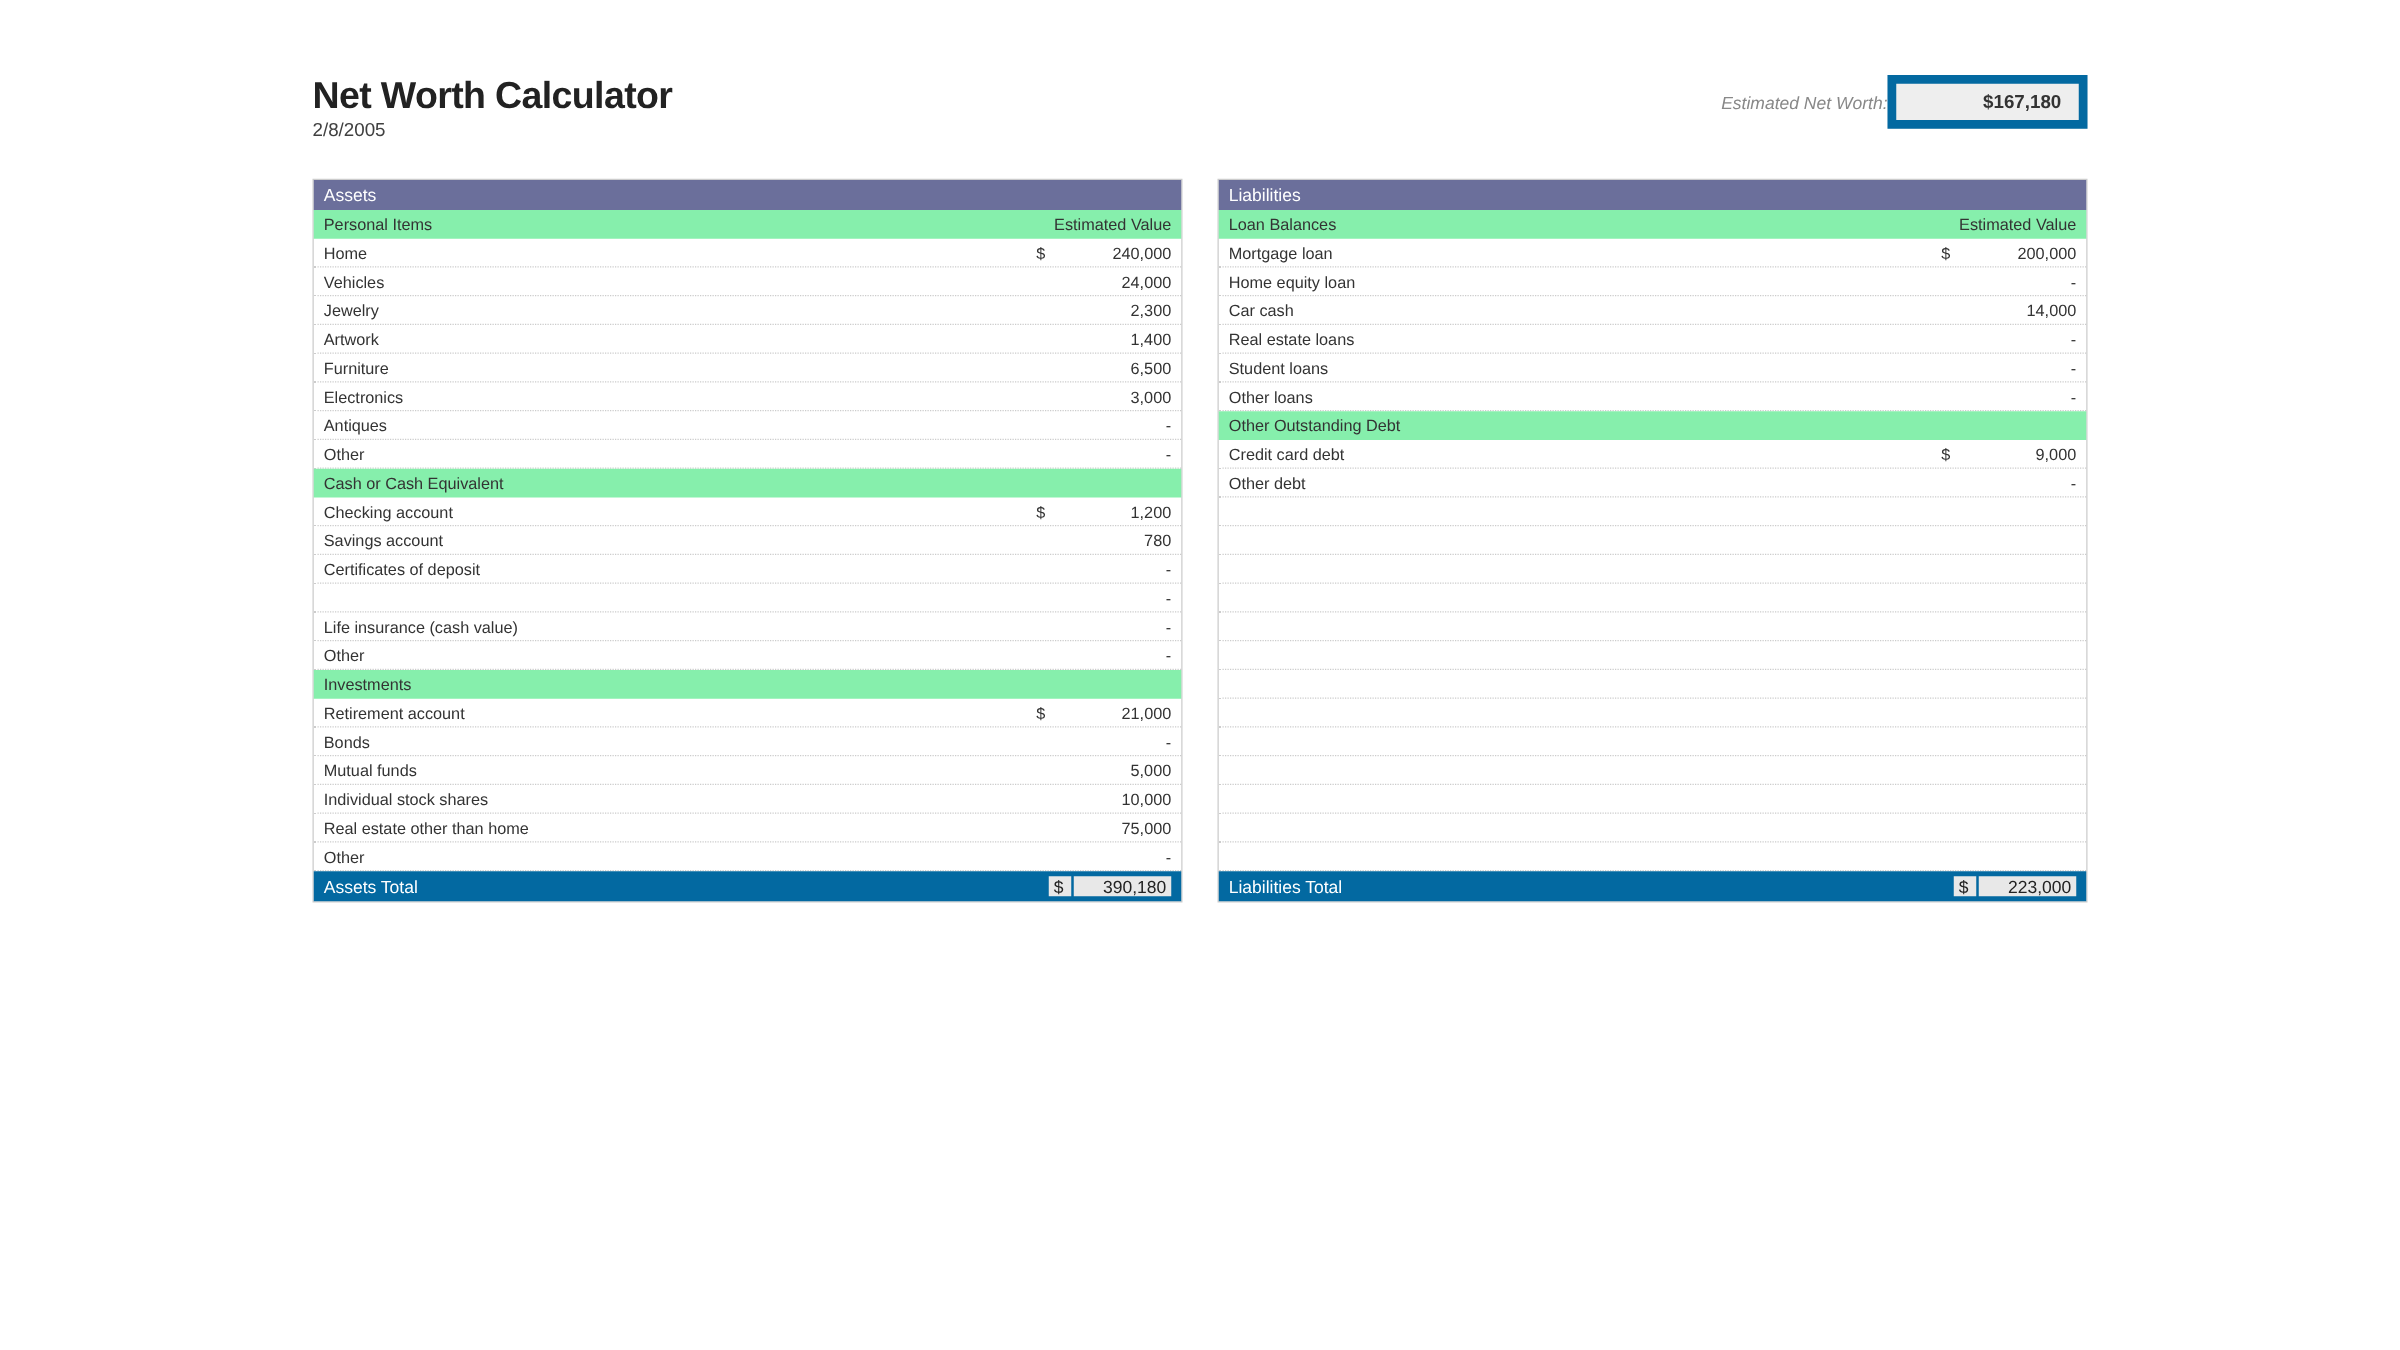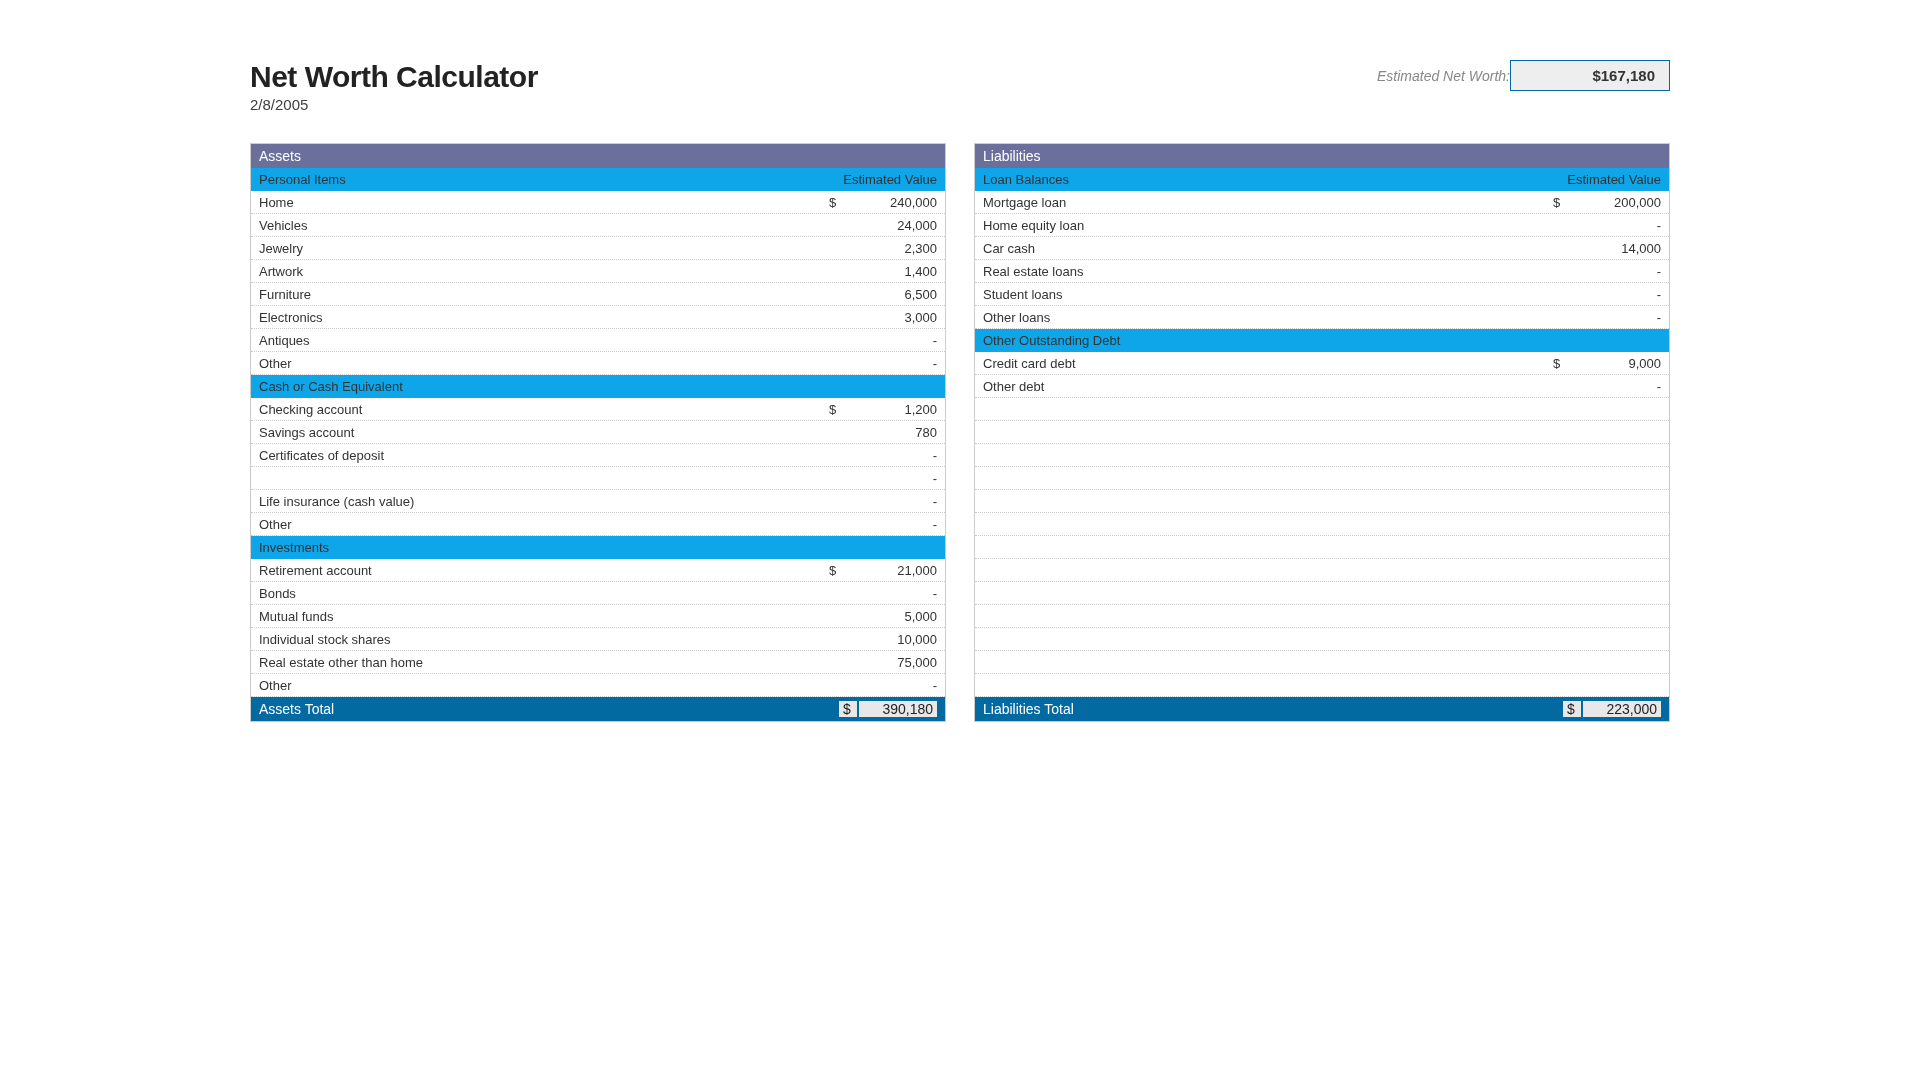--- a/index.html
+++ b/index.html
@@ -30,21 +30,21 @@
     .networth-block {
       display: flex;
       align-items: center;
     }
     .networth-label {
       font-style: italic;
       color: #888;
       font-size: 14px;
     }
     .networth-value {
-      border: 1px solid #0369a1;
+      border: 7px solid #0369a1;
       background: #eee;
       padding: 6px 14px;
       min-width: 160px;
       text-align: right;
       font-weight: bold;
       font-size: 15px;
     }
     .columns {
       display: flex;
       gap: 28px;
@@ -53,21 +53,21 @@
       flex: 1;
       border: 1px solid #ccc;
     }
     .section-header {
       background: #6b6f9b;
       color: #fff;
       padding: 4px 8px;
       font-size: 14px;
     }
     .sub-header {
-      background: #0ea5e9;
+      background: #86efac;
       padding: 4px 8px;
       display: flex;
       justify-content: space-between;
       font-size: 13px;
       color: #333;
     }
     .row {
       display: flex;
       border-bottom: 1px dotted #ccc;
       padding: 3px 8px;

